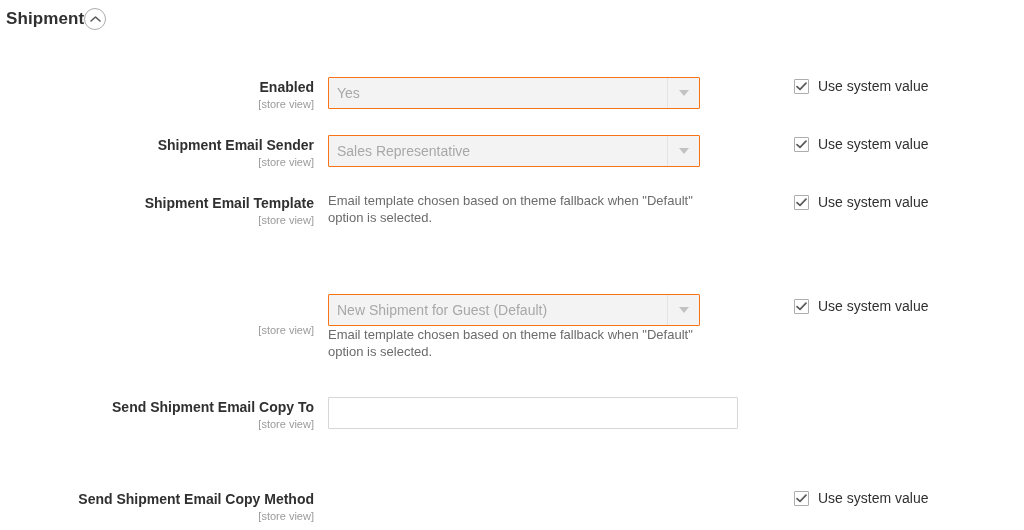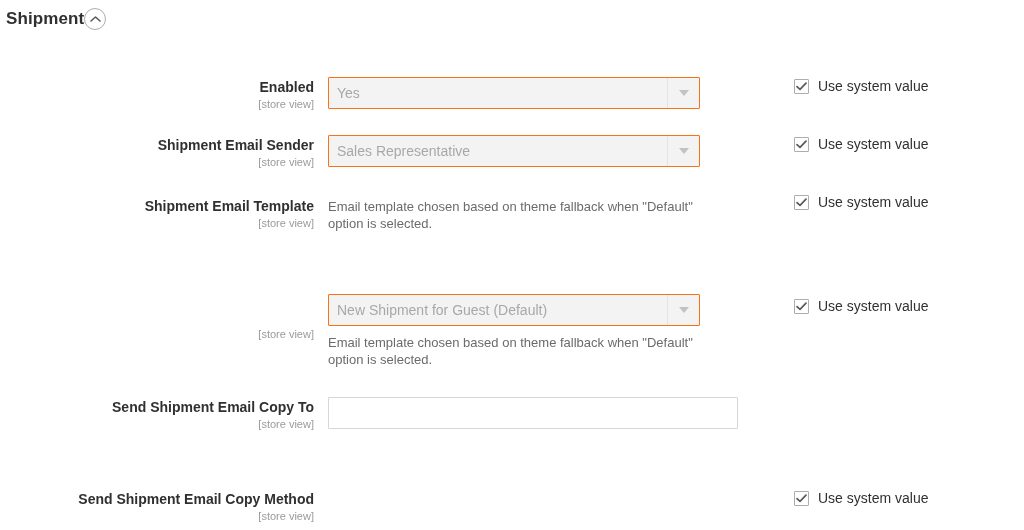--- a/index.html
+++ b/index.html
@@ -151,21 +151,20 @@
     color: #303030;
     padding: 0 8px;
     outline: none;
   }
 
   
   .note {
     font-size: 13px;
     color: #6b6b6b;
     line-height: 17px;
-    margin-top: 8px;
     max-width: 400px;
   }
 
   
   .sysval {
     position: absolute;
     left: 794px;
     top: 4px;
     display: flex;
     align-items: center;

